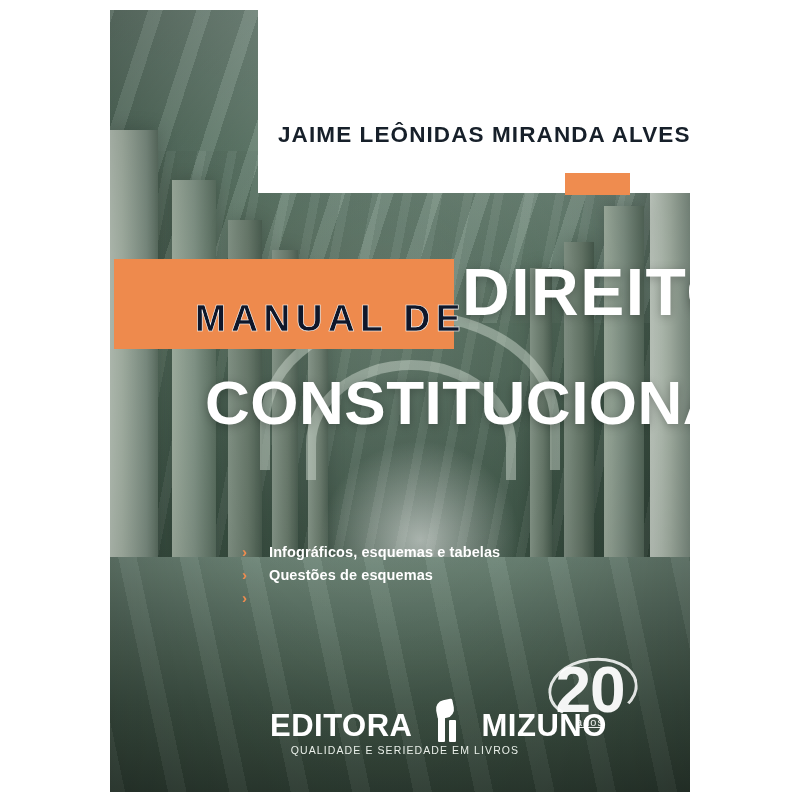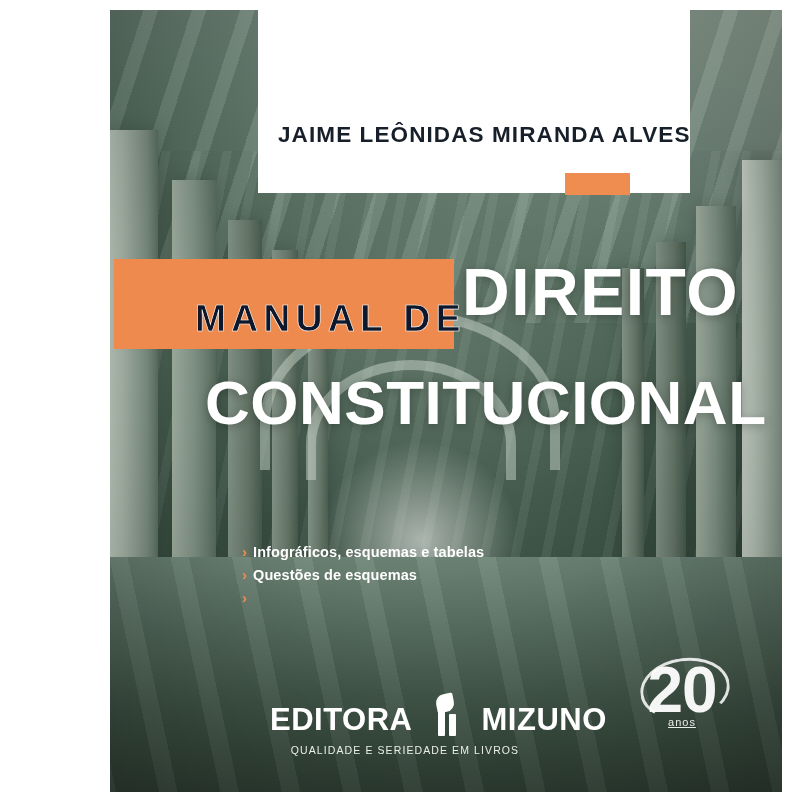--- a/index.html
+++ b/index.html
@@ -16,21 +16,21 @@
     height: 800px;
     overflow: hidden;
     background: #ffffff;
   }
 
   
   .cover {
     position: absolute;
     left: 110px;
     top: 10px;
-    width: 672px;
+    width: 580px;
     height: 782px;
     overflow: hidden;
     background: #5d7a6d;
   }
 
   
   .bg-base {
     position: absolute;
     inset: 0;
     background:
@@ -206,20 +206,21 @@
     font-weight: bold;
     line-height: 1;
     margin-right: 6px;
   }
   .bullet .txt {
     color: #ffffff;
     font-size: 14.5px;
     font-weight: bold;
     letter-spacing: .1px;
     white-space: nowrap;
+    margin-left: 16px;
   }
 
   
   .publisher {
     position: absolute;
     left: 160px;
     bottom: 36px;
     width: 270px;
     text-align: center;
     color: #ffffff;
@@ -253,21 +254,21 @@
     position: absolute;
     left: 13px;
     top: -8px;
     width: 18px;
     height: 18px;
     background: #ffffff;
     border-radius: 50% 10% 50% 10%;
     transform: rotate(-12deg);
   }
   .pub-tag {
-    margin-top: 6px;
+    margin-top: 0;
     font-size: 10.5px;
     letter-spacing: 1.1px;
     color: #e9efe9;
     white-space: nowrap;
   }
 
   
   .seal {
     position: absolute;
     right: 52px;

